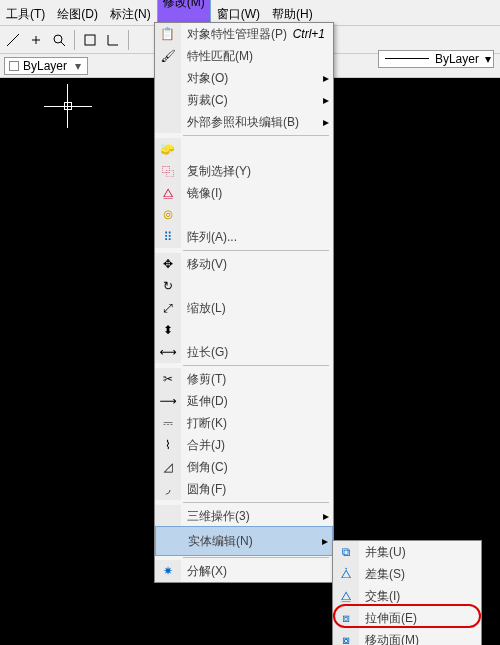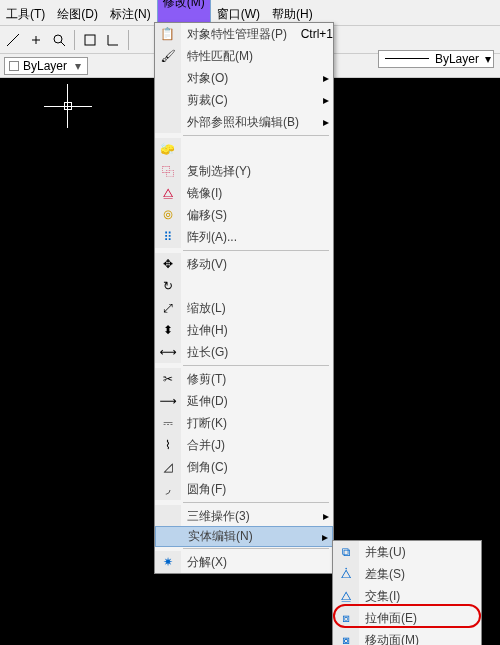--- a/index.html
+++ b/index.html
@@ -16,24 +16,24 @@
   .canvas { background: #000; position: relative; height: 571px; }
   .cursor-box { position: absolute; left: 64px; top: 24px; width: 8px; height: 8px; border: 1px solid #fff; }
   .cursor-h { position: absolute; left: 44px; top: 28px; width: 48px; height: 1px; background: #fff; }
   .cursor-v { position: absolute; left: 67px; top: 6px; width: 1px; height: 44px; background: #fff; }
 
   .dropdown { position: absolute; background: #f4f4f4; border: 1px solid #888; box-shadow: 2px 2px 4px rgba(0,0,0,.3); }
   .dd-main { left: 154px; top: 22px; width: 180px; }
   .dd-item { display: flex; align-items: center; height: 22px; position: relative; }
   .dd-icon { width: 26px; display: flex; align-items: center; justify-content: center; background: #eaeaea; height: 100%; }
   .dd-label { flex: 1; padding-left: 6px; color: #404040; white-space: nowrap; }
-  .dd-short { padding-right: 0; color: #000; }
+  .dd-short { padding-right: 8px; color: #000; font-style: italic; }
   .dd-sub { width: 10px; text-align: center; color: #000; padding-right: 4px; }
   .dd-sep { height: 1px; background: #c0c0c0; margin: 2px 4px 2px 28px; }
-  .dd-item.hover { background: #bcd4ec; border: 1px solid #7aa6d3; height: 21px; margin: -1px 0; }
+  .dd-item.hover { background: #bcd4ec; border: 1px solid #7aa6d3; height: 30px; margin: -1px 0; }
   .dd-item.hover .dd-icon { background: #bcd4ec; }
 
   .dd-sub-menu { left: 332px; top: 540px; width: 150px; }
   .circled { position: absolute; border: 2px solid #d00; border-radius: 12px; pointer-events: none; }
   .circled-pos { left: 333px; top: 604px; width: 148px; height: 24px; }
 
   .linestyle { width: 44px; height: 2px; border-top: 1px solid #000; }
   .bylayer-combo { position: absolute; right: 6px; top: 50px; background: #fff; border: 1px solid #999; height: 18px; display: flex; align-items: center; padding: 0 2px 0 6px; gap: 6px; }
 </style>
 </head>
@@ -143,21 +143,20 @@
   <div class="dd-item">
     <div class="dd-icon">
         <span style="color:#c03;">⧋</span>
       </div>
     <div class="dd-label">镜像(I)</div>
   </div>
   <div class="dd-item">
     <div class="dd-icon">
         <span style="color:#c90;">⦾</span>
       </div>
-    <div class="dd-label">偏移(S)</div>
   </div>
   <div class="dd-item">
     <div class="dd-icon">
         <span style="color:#06c;">⠿</span>
       </div>
     <div class="dd-label">阵列(A)...</div>
   </div>
   <div class="dd-sep"></div>
   <div class="dd-item">
     <div class="dd-icon">
@@ -173,21 +172,20 @@
   <div class="dd-item">
     <div class="dd-icon">
         <span>⤢</span>
       </div>
     <div class="dd-label">缩放(L)</div>
   </div>
   <div class="dd-item">
     <div class="dd-icon">
         <span>⬍</span>
       </div>
-    <div class="dd-label">拉伸(H)</div>
   </div>
   <div class="dd-item">
     <div class="dd-icon">
         <span>⟷</span>
       </div>
     <div class="dd-label">拉长(G)</div>
   </div>
   <div class="dd-sep"></div>
   <div class="dd-item">
     <div class="dd-icon">

